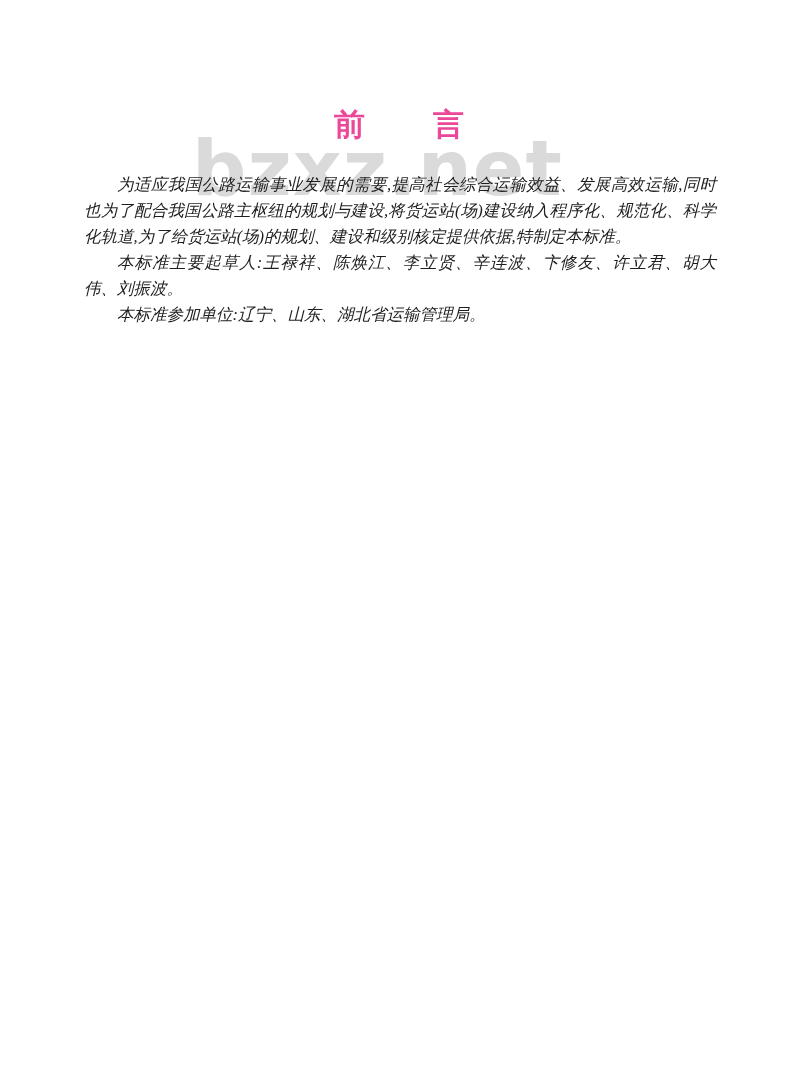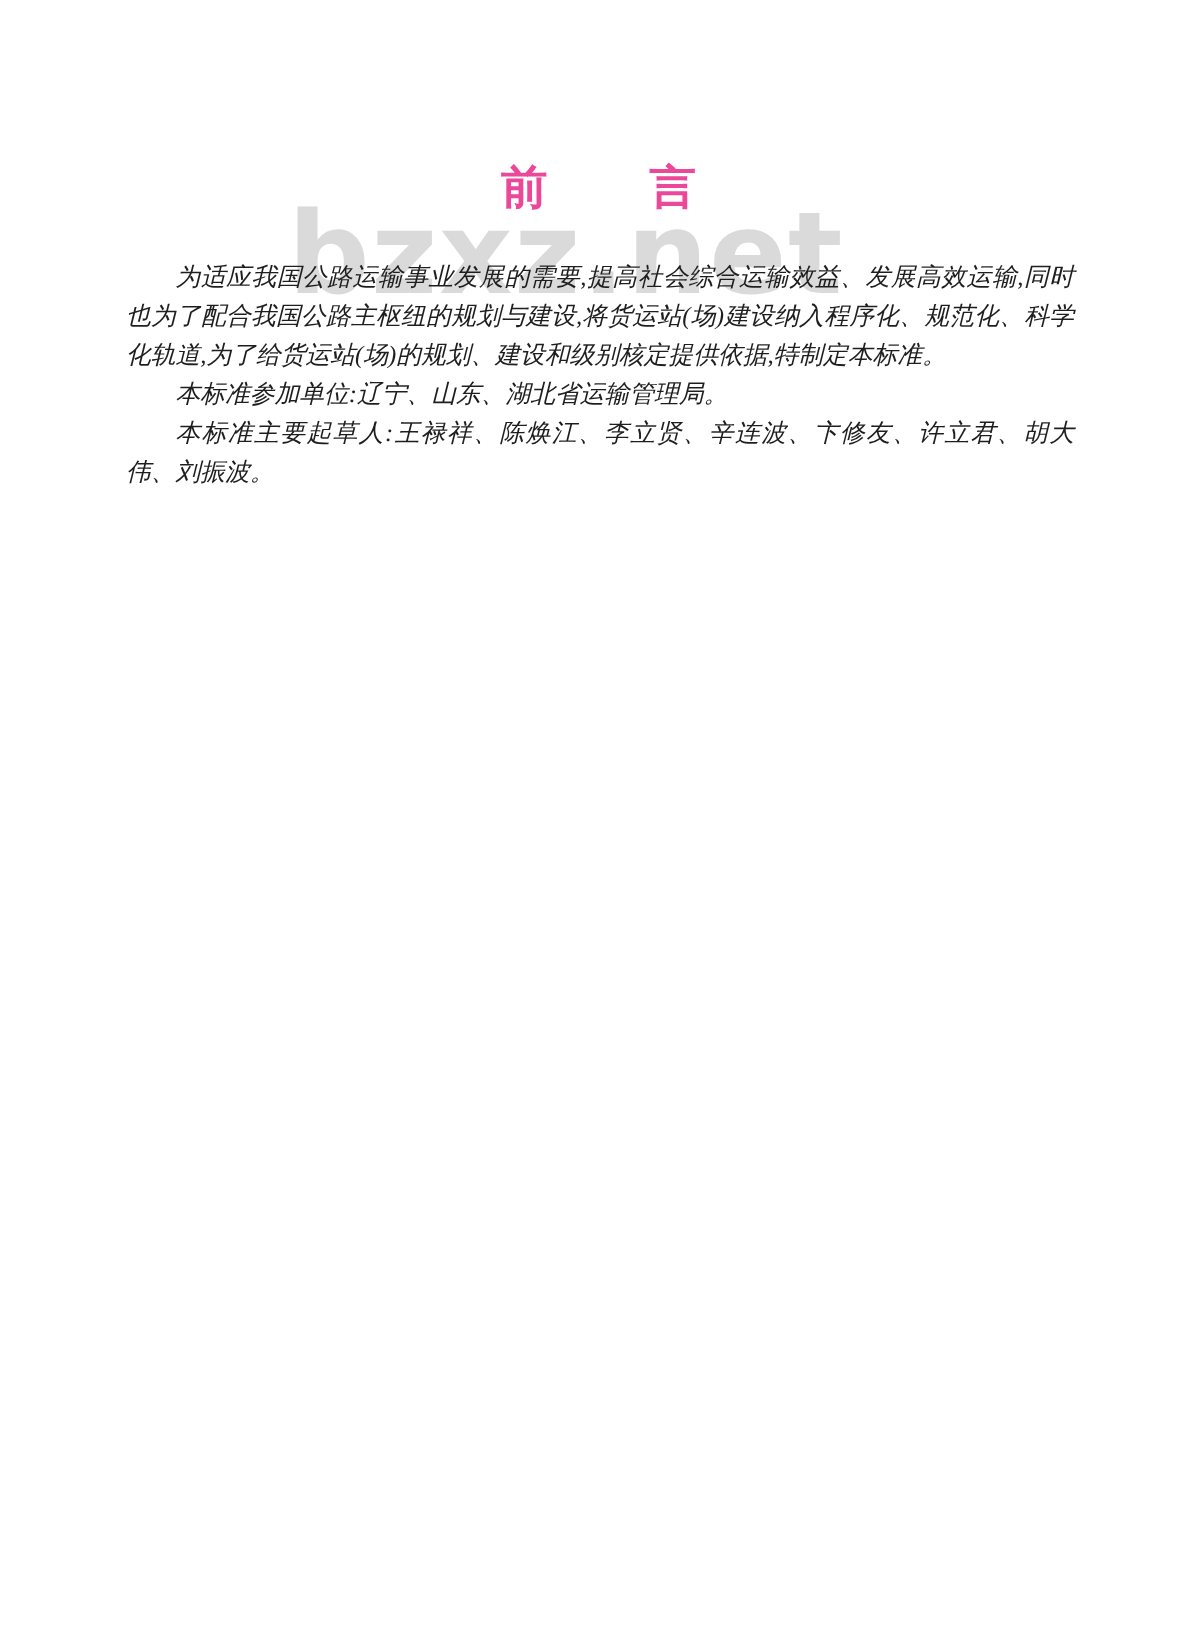--- a/index.html
+++ b/index.html
@@ -62,19 +62,19 @@
 <div class="page">
 
   <div class="watermark">bzxz.net</div>
 
   <div class="content">
 
     <h1 class="page-title">前　　言</h1>
 
     <div class="body-text">
       <p>为适应我国公路运输事业发展的需要,提高社会综合运输效益、发展高效运输,同时也为了配合我国公路主枢纽的规划与建设,将货运站(场)建设纳入程序化、规范化、科学化轨道,为了给货运站(场)的规划、建设和级别核定提供依据,特制定本标准。</p>
+      <p>本标准主要起草人:王禄祥、陈焕江、李立贤、辛连波、卞修友、许立君、胡大伟、刘振波。</p>
       <p>本标准参加单位:辽宁、山东、湖北省运输管理局。</p>
-      <p>本标准主要起草人:王禄祥、陈焕江、李立贤、辛连波、卞修友、许立君、胡大伟、刘振波。</p>
     </div>
 
   </div>
 
 </div>
 
 </body></html>

